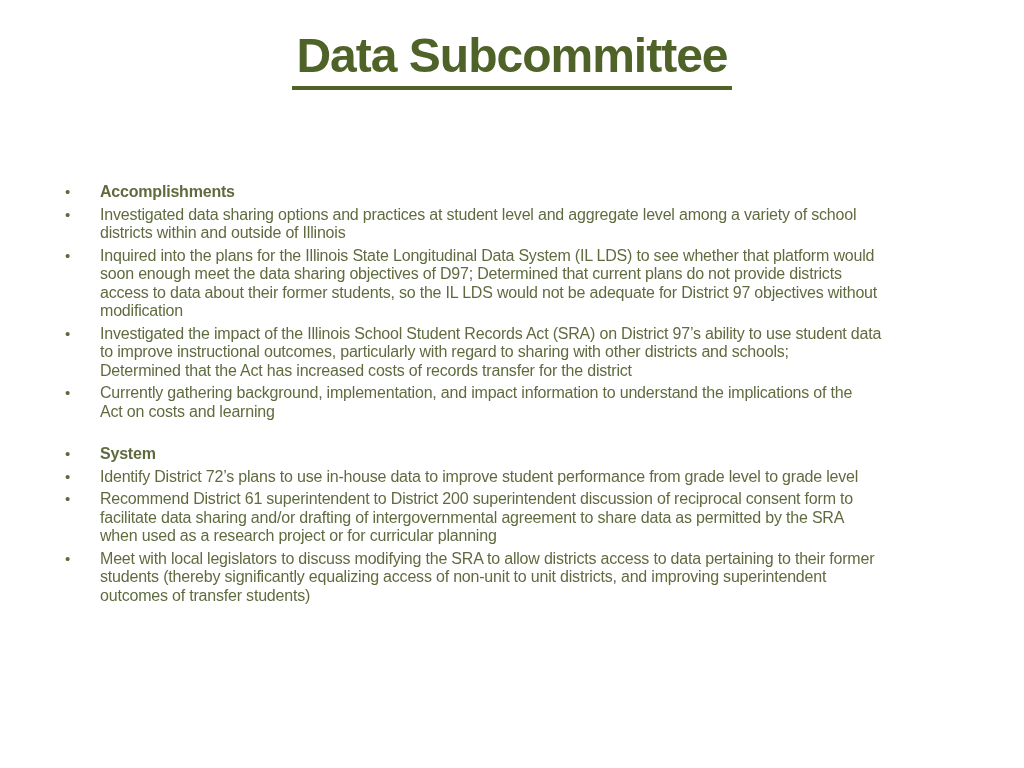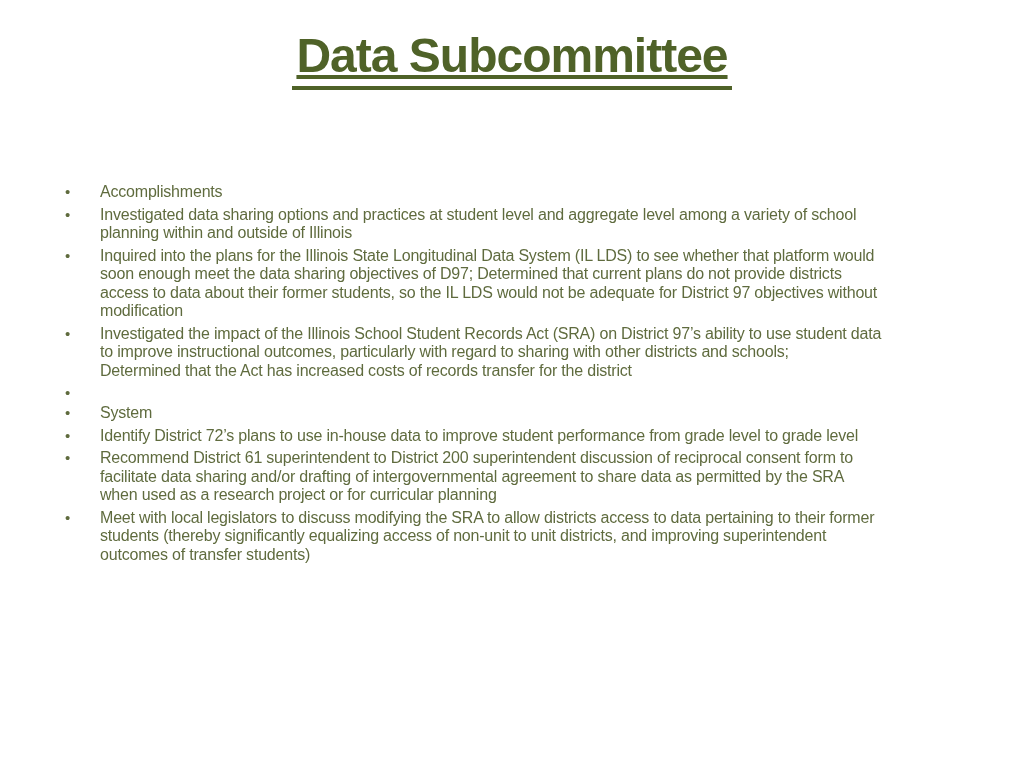--- a/index.html
+++ b/index.html
@@ -24,21 +24,20 @@
   }
   .title {
     display: inline-block;
     font-size: 48px;
     font-weight: bold;
     letter-spacing: -1px;
     line-height: 1.1;
     color: var(--title-color, #4f6228);
     border-bottom: 4px solid var(--title-color, #4f6228);
     padding: 0 4px 3px 4px;
-    text-decoration: underline;
   }
   .content {
     position: absolute;
     top: 183px;
     left: 65px;
     right: 34px;
   }
   ul.bullets {
     list-style: none;
     margin: 0;
@@ -56,46 +55,47 @@
   }
   ul.bullets .item .dot {
     position: absolute;
     left: 0;
     top: 0;
     font-size: 15px;
     line-height: 18.5px;
     color: var(--body-color, #5f6b3e);
   }
   ul.bullets .item.bold .txt {
-    font-weight: normal;
+    font-weight: bold;
   }
   ul.bullets .item.gap {
     margin-top: 24px;
   }
 </style>
 </head>
 <body>
 
 <div id="slide">
   <div class="title-wrap">
     <span class="title">Data Subcommittee</span>
   </div>
   <div class="content">
     <ul class="bullets">
         <li class="item bold"><span class="dot">•</span><span class="txt">Accomplishments</span></li>
         <li class="item"><span class="dot">•</span><span class="txt">Investigated data sharing options and practices at student level and aggregate level among a variety of school
-planning within and outside of Illinois</span></li>
+districts within and outside of Illinois</span></li>
         <li class="item"><span class="dot">•</span><span class="txt">Inquired into the plans for the Illinois State Longitudinal Data System (IL LDS) to see whether that platform would
 soon enough meet the data sharing objectives of D97; Determined that current plans do not provide districts
 access to data about their former students, so the IL LDS would not be adequate for District 97 objectives without
 modification</span></li>
         <li class="item"><span class="dot">•</span><span class="txt">Investigated the impact of the Illinois School Student Records Act (SRA) on District 97’s ability to use student data
 to improve instructional outcomes, particularly with regard to sharing with other districts and schools;
 Determined that the Act has increased costs of records transfer for the district</span></li>
-        <li class="item"><span class="dot">•</span></li>
+        <li class="item"><span class="dot">•</span><span class="txt">Currently gathering background, implementation, and impact information to understand the implications of the
+Act on costs and learning</span></li>
         <li class="item bold gap"><span class="dot">•</span><span class="txt">System</span></li>
         <li class="item"><span class="dot">•</span><span class="txt">Identify District 72’s plans to use in-house data to improve student performance from grade level to grade level</span></li>
         <li class="item"><span class="dot">•</span><span class="txt">Recommend District 61 superintendent to District 200 superintendent discussion of reciprocal consent form to
 facilitate data sharing and/or drafting of intergovernmental agreement to share data as permitted by the SRA
 when used as a research project or for curricular planning</span></li>
         <li class="item"><span class="dot">•</span><span class="txt">Meet with local legislators to discuss modifying the SRA to allow districts access to data pertaining to their former
 students (thereby significantly equalizing access of non-unit to unit districts, and improving superintendent
 outcomes of transfer students)</span></li>
       </ul>
   </div>

